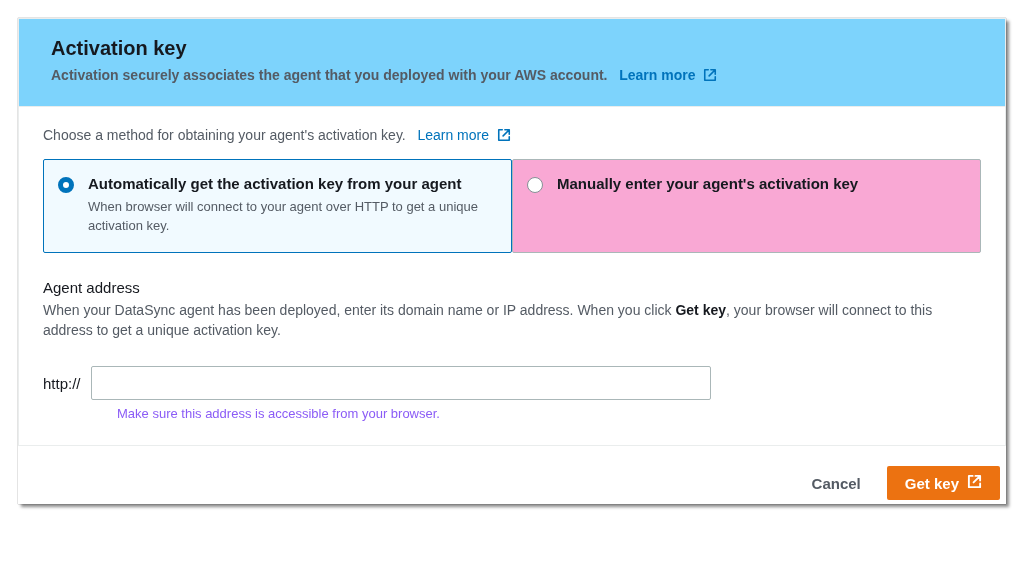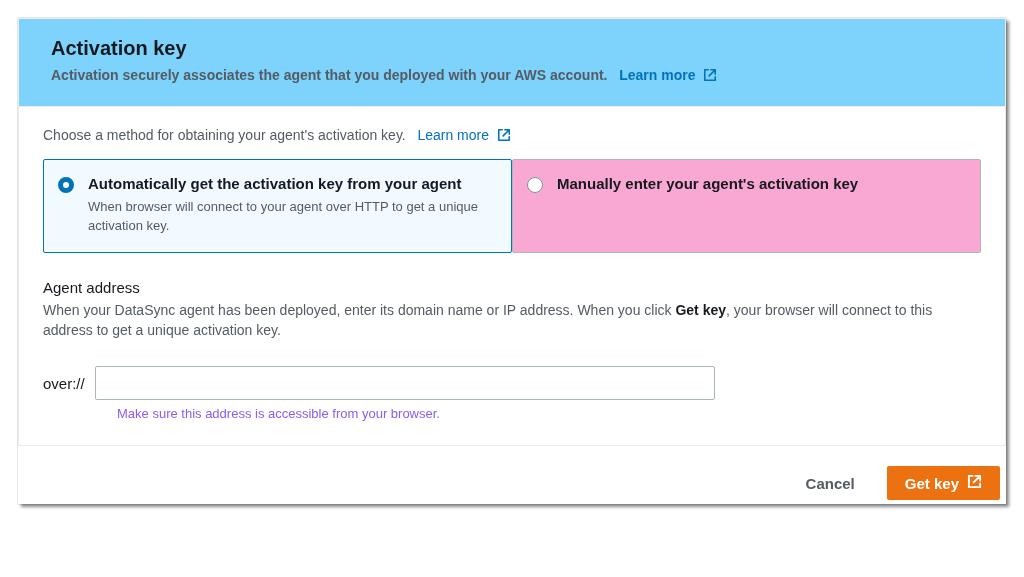--- a/index.html
+++ b/index.html
@@ -134,21 +134,21 @@
   .addr-hint {
     font-size: 13px;
     color: #8b5cf6;
     margin-top: 6px;
     margin-left: 74px;
   }
   .footer {
     display: flex;
     justify-content: flex-end;
     align-items: center;
-    gap: 14px;
+    gap: 8px;
     padding: 20px 6px 4px 0;
   }
   .btn {
     height: 34px;
     border-radius: 2px;
     font-size: 15px;
     font-weight: 700;
     padding: 0 18px;
     display: inline-flex;
     align-items: center;
@@ -220,21 +220,21 @@
           </div>
 
         </div>
 
         <div>
           <div class="field-label">Agent address</div>
           <div class="field-help">
             <span>When your DataSync agent has been deployed, enter its domain name or IP address. When you click </span><span class="strong">Get key</span><span>, your browser will connect to this address to get a unique activation key.</span>
           </div>
           <div class="addr-row">
-            <span class="addr-prefix">over://</span>
+            <span class="addr-prefix">http://</span>
             <input type="text" class="addr-input" value="" style="">
           </div>
           <div class="addr-hint">Make sure this address is accessible from your browser.</div>
         </div>
 
       </div>
     </div>
 
     <div class="footer">
       <button class="btn btn-link">

